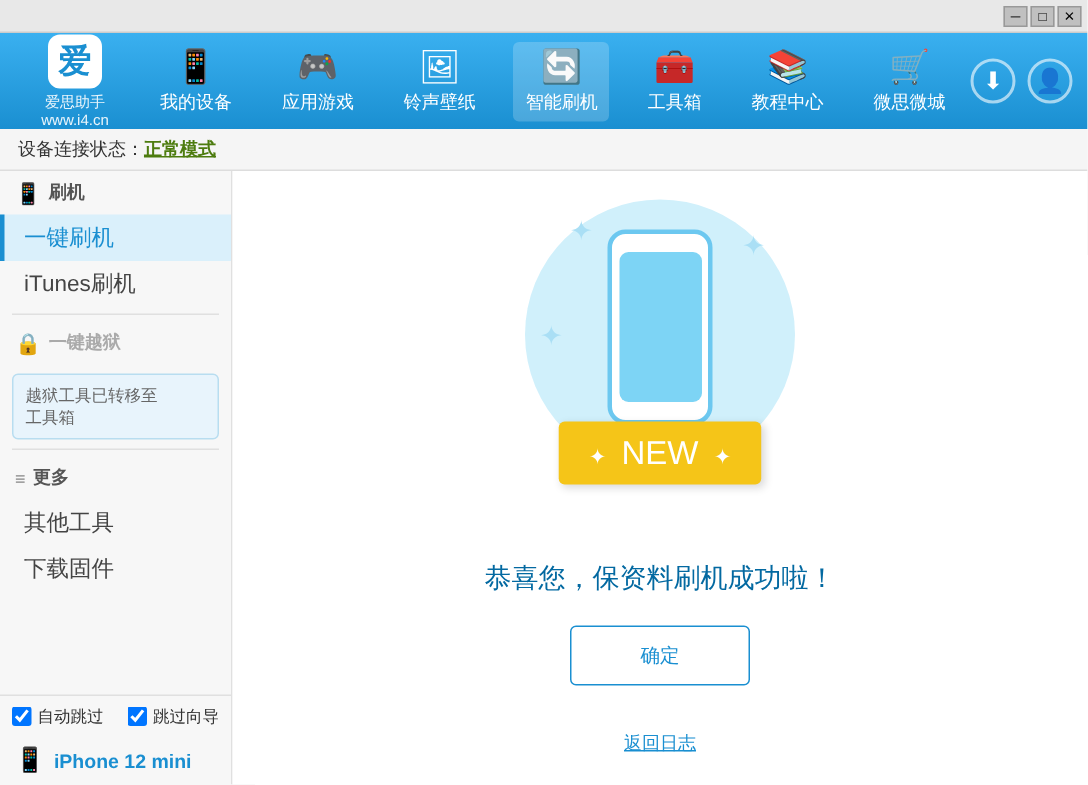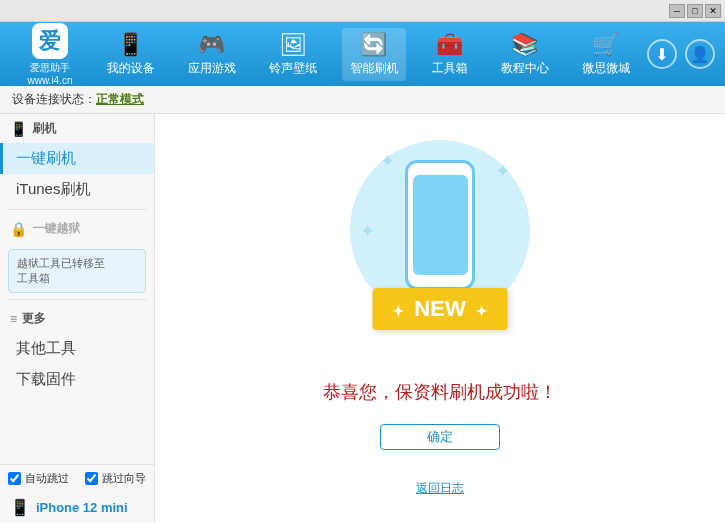--- a/index.html
+++ b/index.html
@@ -227,49 +227,49 @@
     }
     
     .new-ribbon {
       position: absolute;
       bottom: 30px;
       left: 50%;
       transform: translateX(-50%);
       background: #f5c518;
       color: white;
       font-size: 22px;
-      font-weight: bold;
+      font-weight: normal;
       padding: 8px 20px;
       border-radius: 4px;
       z-index: 3;
       white-space: nowrap;
       box-shadow: 2px 2px 6px rgba(0,0,0,0.15);
     }
     .new-ribbon::before {
       content: '✦';
       margin-right: 4px;
       font-size: 14px;
     }
     .new-ribbon::after {
       content: '✦';
       margin-left: 4px;
       font-size: 14px;
     }
 
     
     .success-text {
       font-size: 18px;
-      color: #b91c1c;
+      color: #0369a1;
       margin-bottom: 20px;
     }
 
     
     .confirm-btn {
       width: 120px;
-      height: 26px;
+      height: 40px;
       border: 1px solid #1a8fd1;
       background: white;
       color: #1a8fd1;
       font-size: 13px;
       border-radius: 4px;
       cursor: pointer;
       margin-bottom: 10px;
     }
 
     .back-link {

